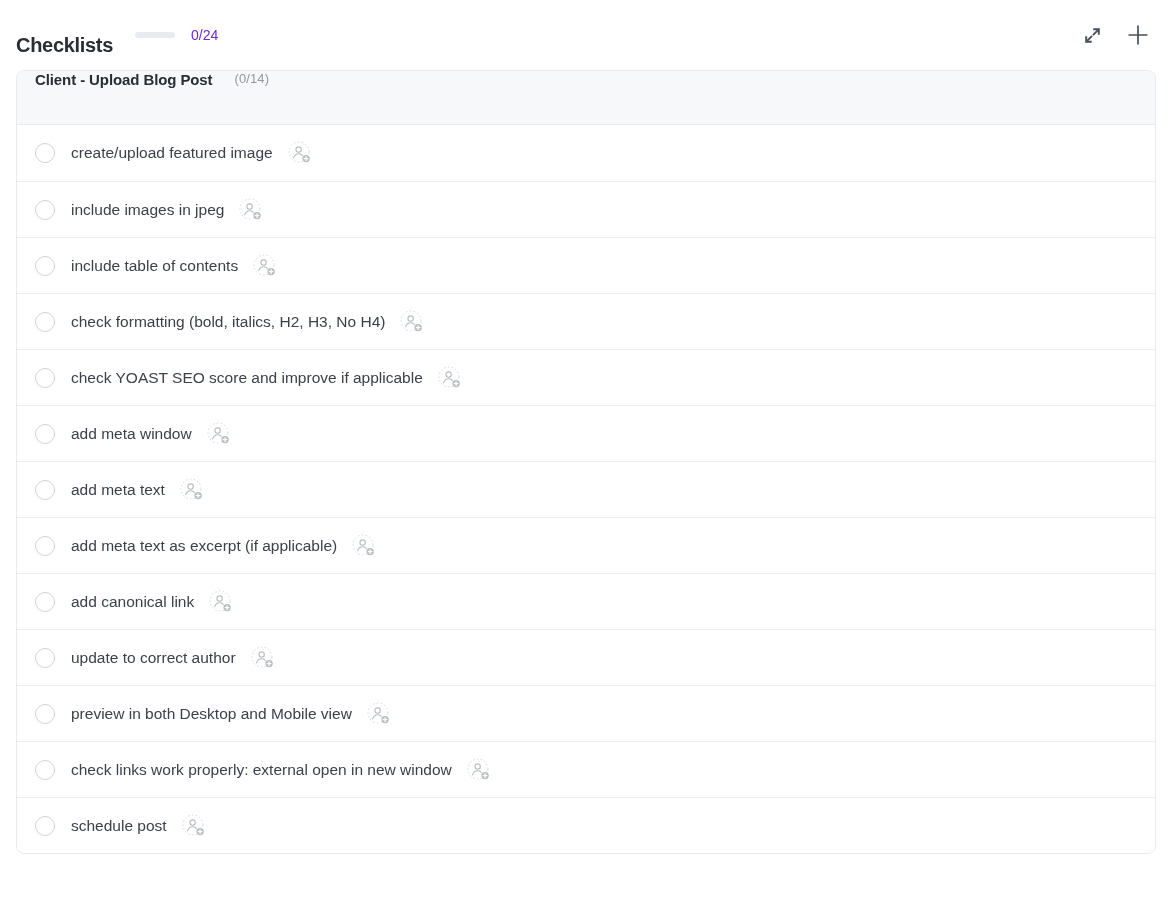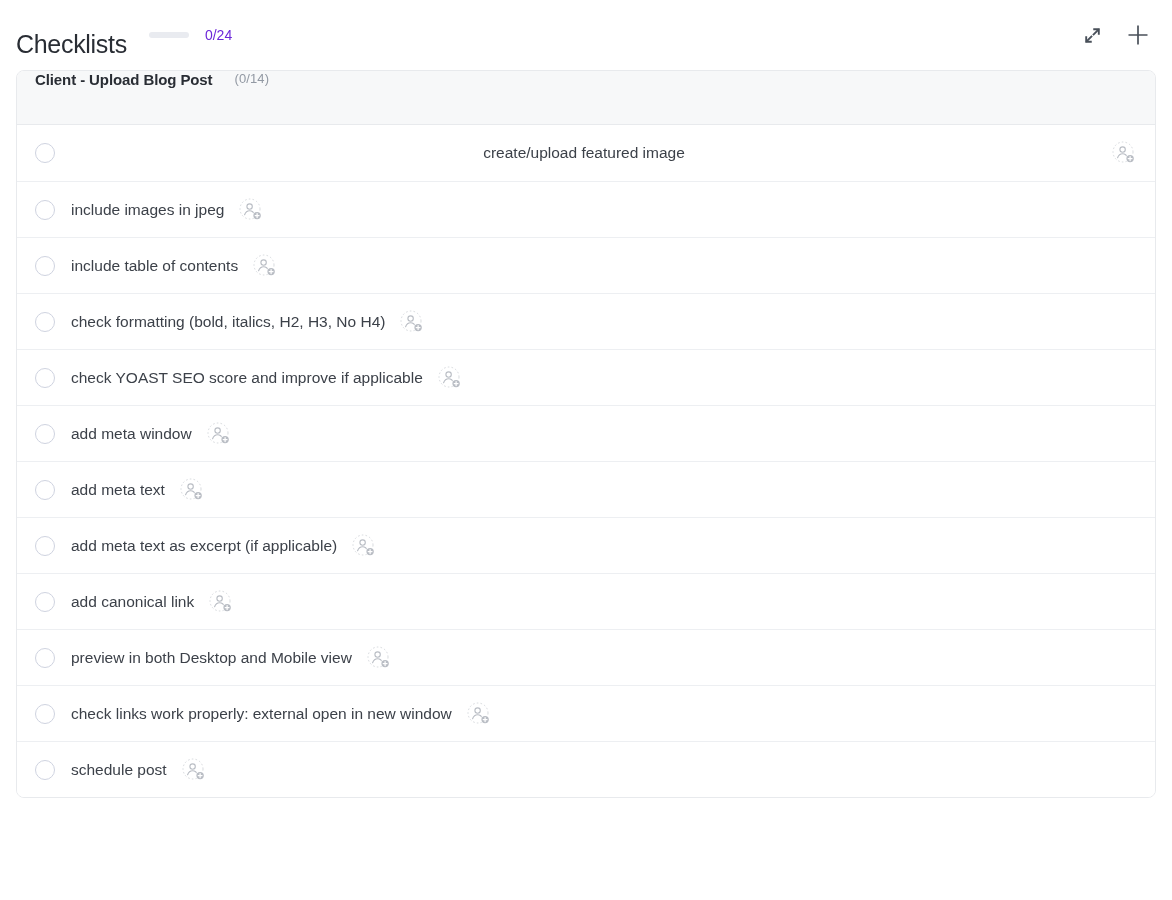--- a/index.html
+++ b/index.html
@@ -22,22 +22,22 @@
 
   
   .page-header {
     height: 70px;
     display: flex;
     align-items: center;
     padding: 0 18px 0 16px;
   }
 
   .page-title {
-    font-size: 25px;
-    font-weight: 400;
+    font-size: 20px;
+    font-weight: 700;
     color: #292d34;
     letter-spacing: -0.3px;
     line-height: 1;
     white-space: nowrap;
     margin-top: 19px;
   }
 
   .progress-track {
     width: 40px;
     height: 6px;
@@ -112,21 +112,21 @@
 
   
   .checklist-item {
     height: 56px;
     display: flex;
     align-items: center;
     padding: 0 18px;
     border-top: 1px solid #edeff2;
     background: #ffffff;
   }
-  .checklist-item:first-of-type { border-top: none; justify-content: space-between; }
+  .checklist-item:first-of-type { border-top: none; }
 
   .item-checkbox {
     width: 20px;
     height: 20px;
     border-radius: 50%;
     border: 1.4px solid #cfd3e0;
     background: #ffffff;
     flex: 0 0 auto;
     cursor: pointer;
   }
@@ -318,20 +318,34 @@
         <circle cx="12" cy="12" r="10" stroke="#d6d9dd" stroke-width="1" stroke-dasharray="1.6 2.2"></circle>
         <circle cx="11.6" cy="9.6" r="2.7" stroke="#b9bdc4" stroke-width="1.1" fill="none"></circle>
         <path d="M6.6 17.8c0.9-2.6 2.9-4.1 5.0-4.1 2.1 0 4.1 1.5 5.0 4.1" stroke="#b9bdc4" stroke-width="1.1" fill="none" stroke-linecap="round"></path>
         <circle cx="19.1" cy="18.6" r="4.4" fill="#ffffff"></circle>
         <circle cx="19.1" cy="18.6" r="3.7" fill="#b9bdc4"></circle>
         <path d="M19.1 16.7v3.8M17.2 18.6h3.8" stroke="#ffffff" stroke-width="1.25" stroke-linecap="round"></path>
       </svg>
     </span>
   </div>
 
+  <div class="checklist-item">
+    <div class="item-checkbox"></div>
+    <span class="item-label">update to correct author</span>
+    <span class="assign-icon">
+      <svg width="26" height="26" viewBox="0 0 26 26" fill="none">
+        <circle cx="12" cy="12" r="10" stroke="#d6d9dd" stroke-width="1" stroke-dasharray="1.6 2.2"></circle>
+        <circle cx="11.6" cy="9.6" r="2.7" stroke="#b9bdc4" stroke-width="1.1" fill="none"></circle>
+        <path d="M6.6 17.8c0.9-2.6 2.9-4.1 5.0-4.1 2.1 0 4.1 1.5 5.0 4.1" stroke="#b9bdc4" stroke-width="1.1" fill="none" stroke-linecap="round"></path>
+        <circle cx="19.1" cy="18.6" r="4.4" fill="#ffffff"></circle>
+        <circle cx="19.1" cy="18.6" r="3.7" fill="#b9bdc4"></circle>
+        <path d="M19.1 16.7v3.8M17.2 18.6h3.8" stroke="#ffffff" stroke-width="1.25" stroke-linecap="round"></path>
+      </svg>
+    </span>
+  </div>
 
   <div class="checklist-item">
     <div class="item-checkbox"></div>
     <span class="item-label">preview in both Desktop and Mobile view</span>
     <span class="assign-icon">
       <svg width="26" height="26" viewBox="0 0 26 26" fill="none">
         <circle cx="12" cy="12" r="10" stroke="#d6d9dd" stroke-width="1" stroke-dasharray="1.6 2.2"></circle>
         <circle cx="11.6" cy="9.6" r="2.7" stroke="#b9bdc4" stroke-width="1.1" fill="none"></circle>
         <path d="M6.6 17.8c0.9-2.6 2.9-4.1 5.0-4.1 2.1 0 4.1 1.5 5.0 4.1" stroke="#b9bdc4" stroke-width="1.1" fill="none" stroke-linecap="round"></path>
         <circle cx="19.1" cy="18.6" r="4.4" fill="#ffffff"></circle>

